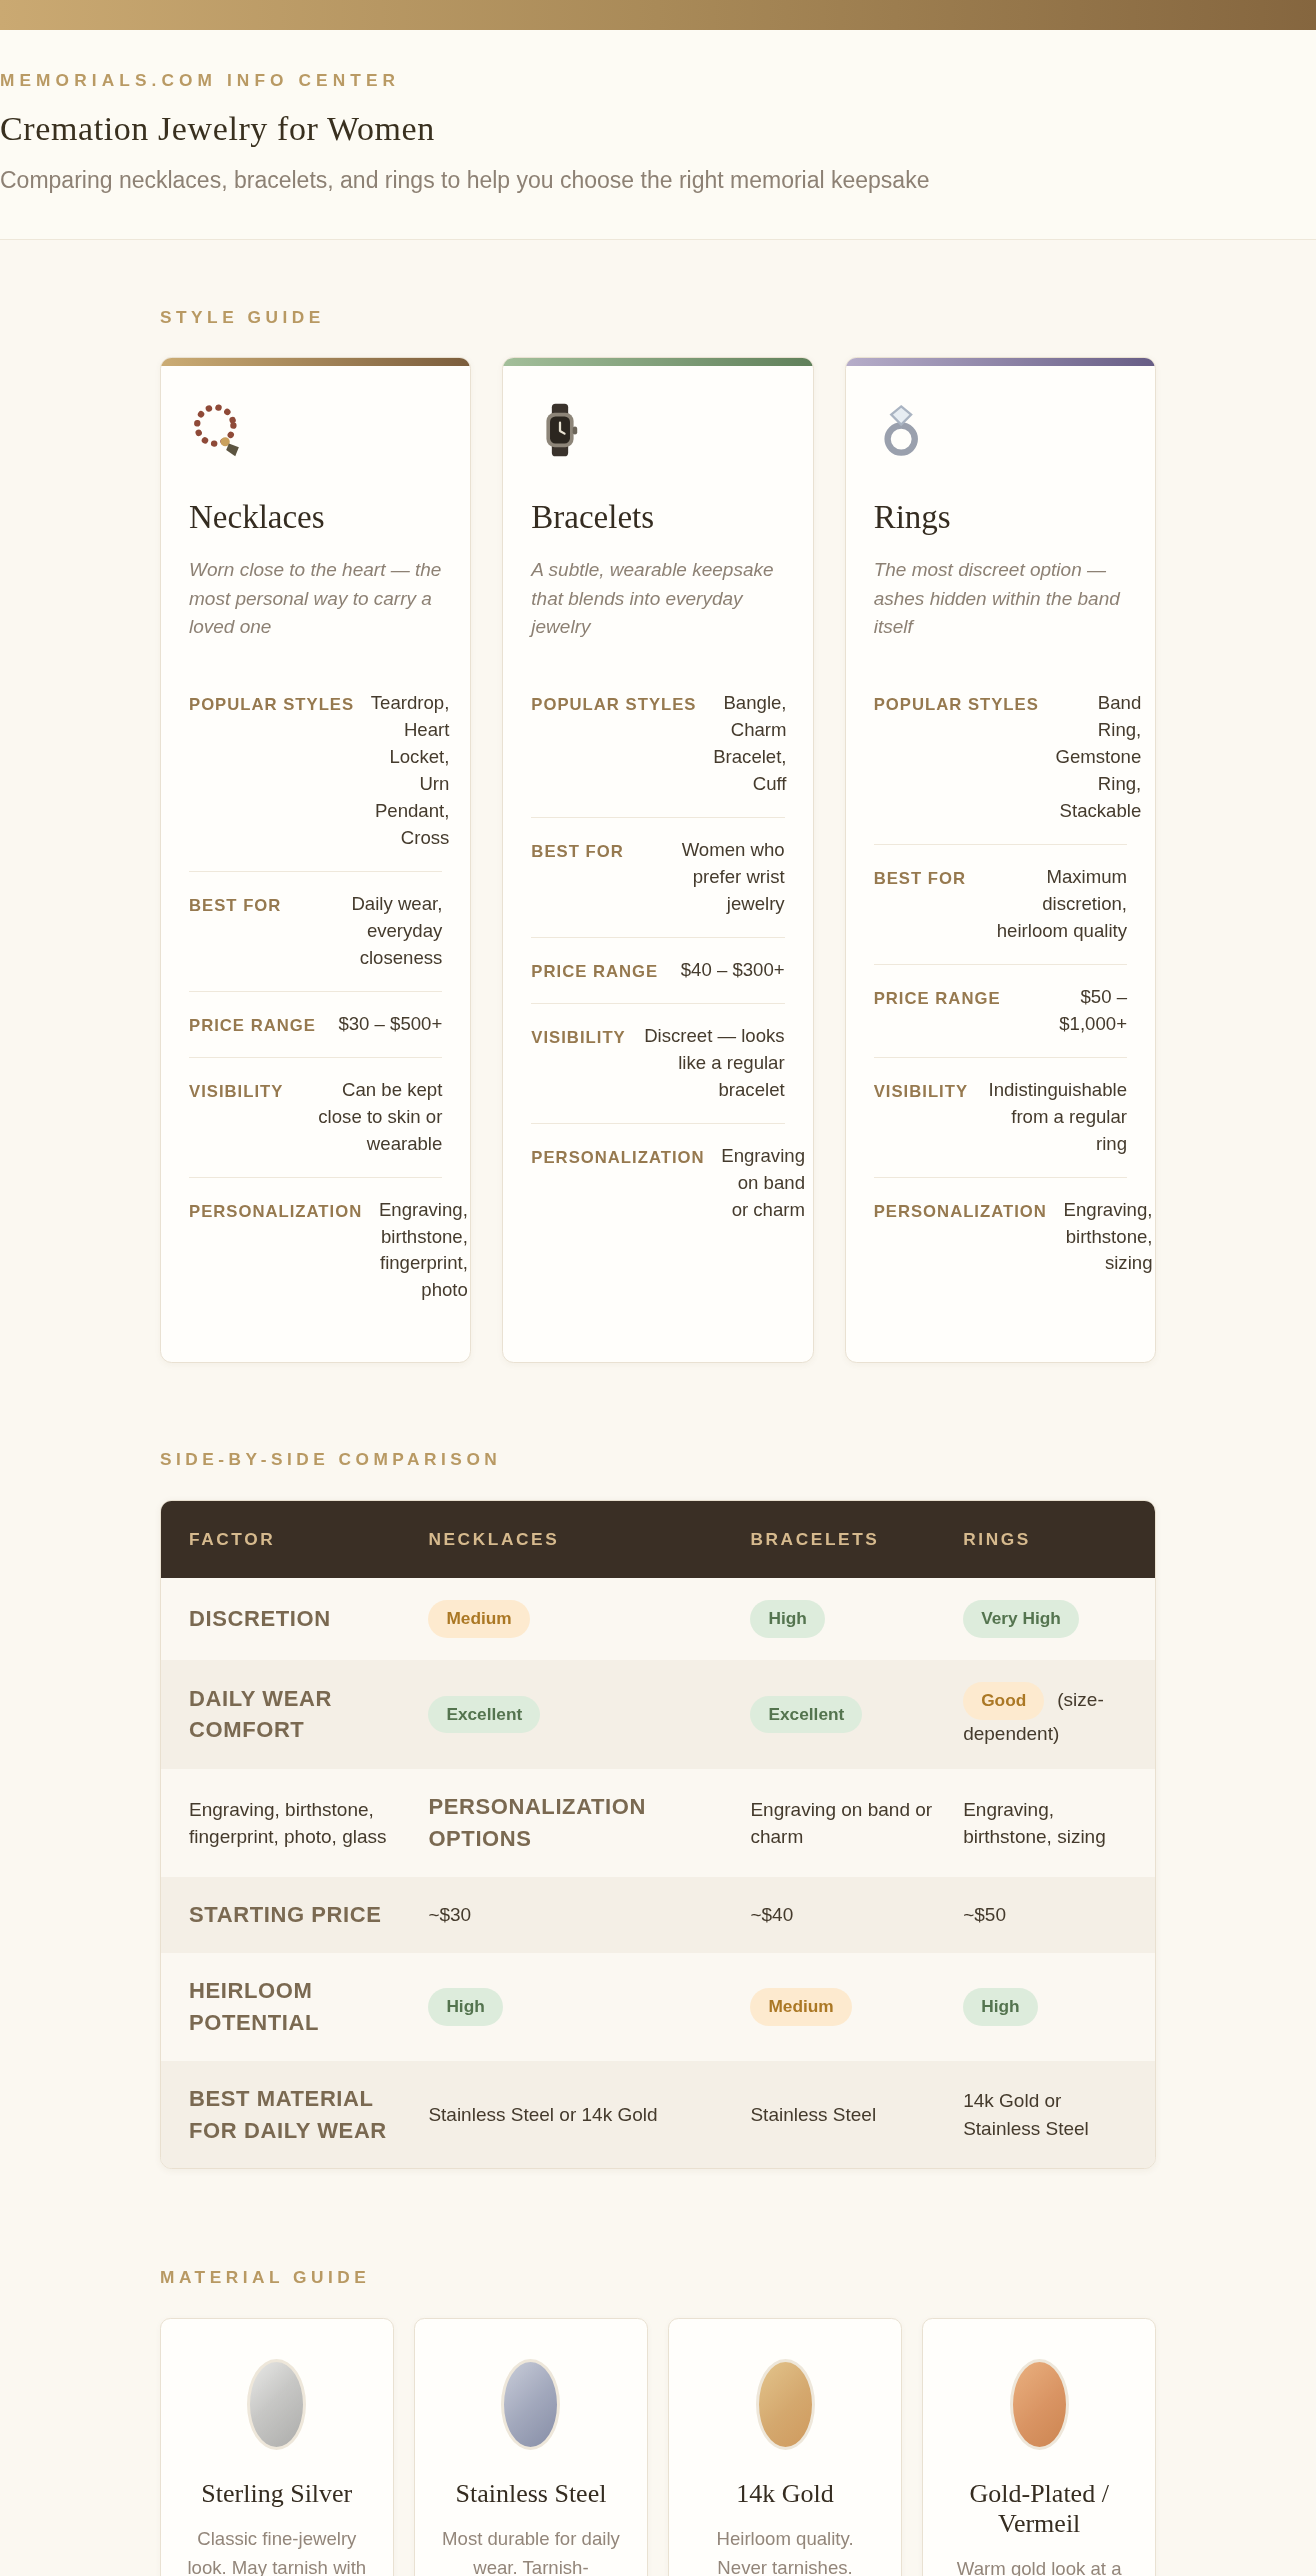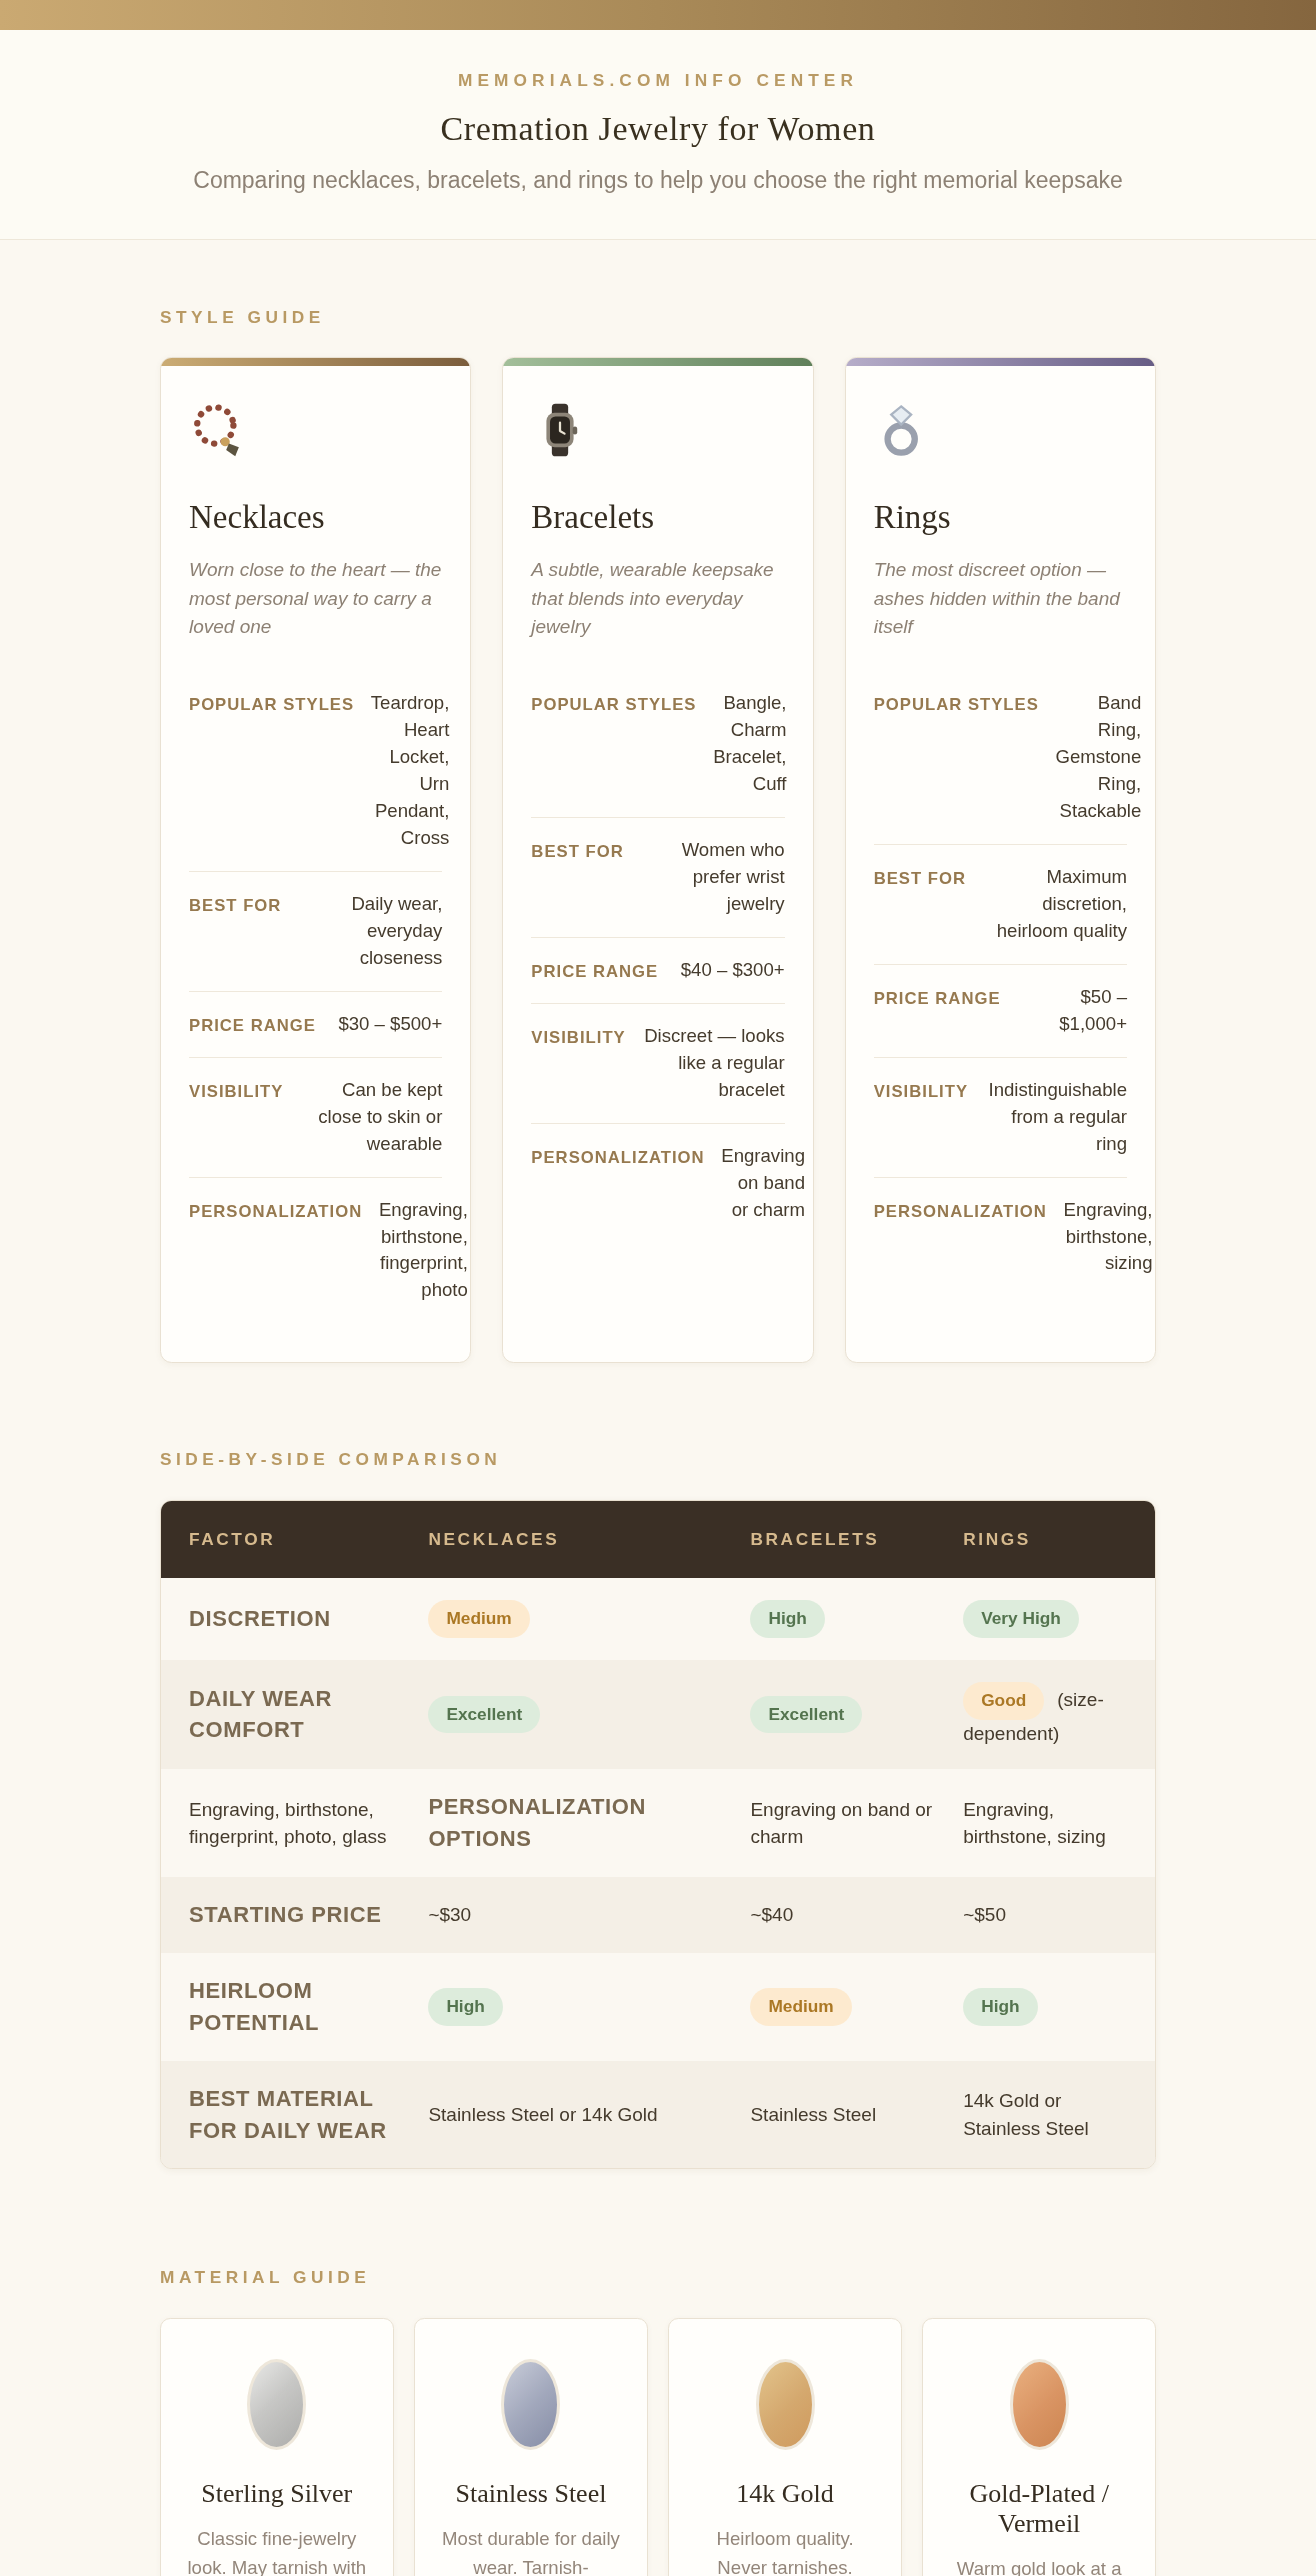--- a/index.html
+++ b/index.html
@@ -5,21 +5,21 @@
   * { margin:0; padding:0; box-sizing:border-box; }
   html,body { background:#fbf8f1; }
   body {
     width:1316px;
     font-family:"Liberation Sans", sans-serif;
     color:#443a2c;
   }
   .bar { height:29.5px; background:linear-gradient(90deg,#caa972,#a98a58,#85663f); }
 
   
-  .hero { background:#fdfbf4; border-bottom:1.3px solid #eee7d9; text-align:center; padding:40px 0 45px; }
+  .hero { background:#fdfbf4; border-bottom:1.3px solid #eee7d9; padding:40px 0 45px; }
   .eyebrow { color:#b99a64; font-size:17.3px; font-weight:700; letter-spacing:5.1px; }
   .page-title { font-family:"Liberation Serif", serif; font-weight:500; font-size:34px; color:#39301f; margin-top:19px; letter-spacing:0.6px; }
   .subtitle { font-size:23px; color:#8d8174; margin-top:19px; }
 
   main { width:996px; margin:0 auto; }
   .section-label { color:#b89963; font-size:17.3px; font-weight:700; letter-spacing:4.5px; }
 
   
   .style-guide { margin-top:67px; }
   .cards3 { display:grid; grid-template-columns:repeat(3,1fr); gap:31px; margin-top:29.5px; }

